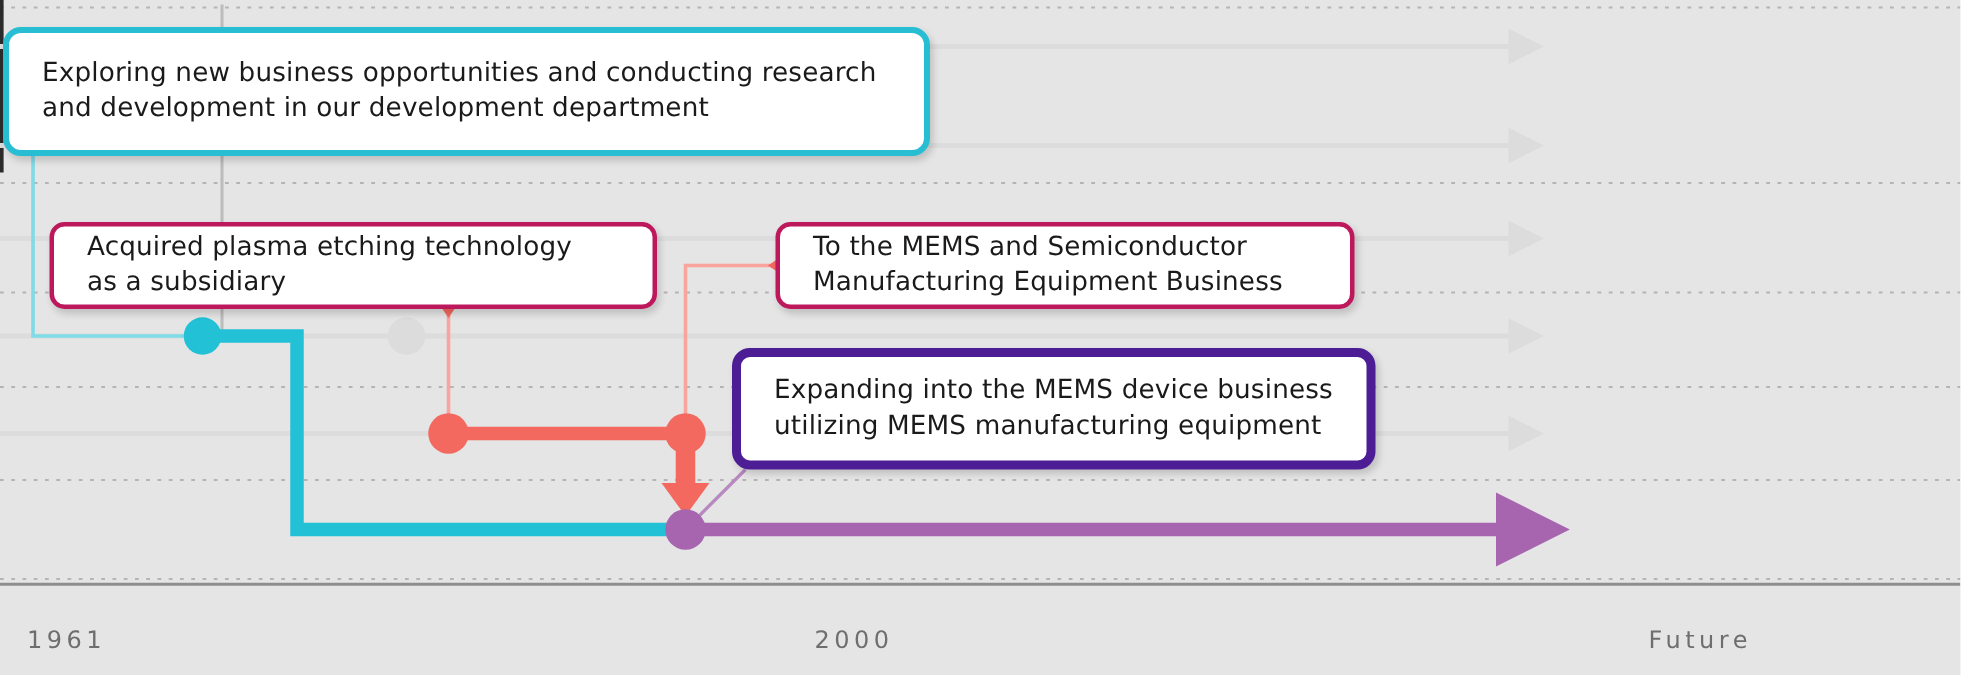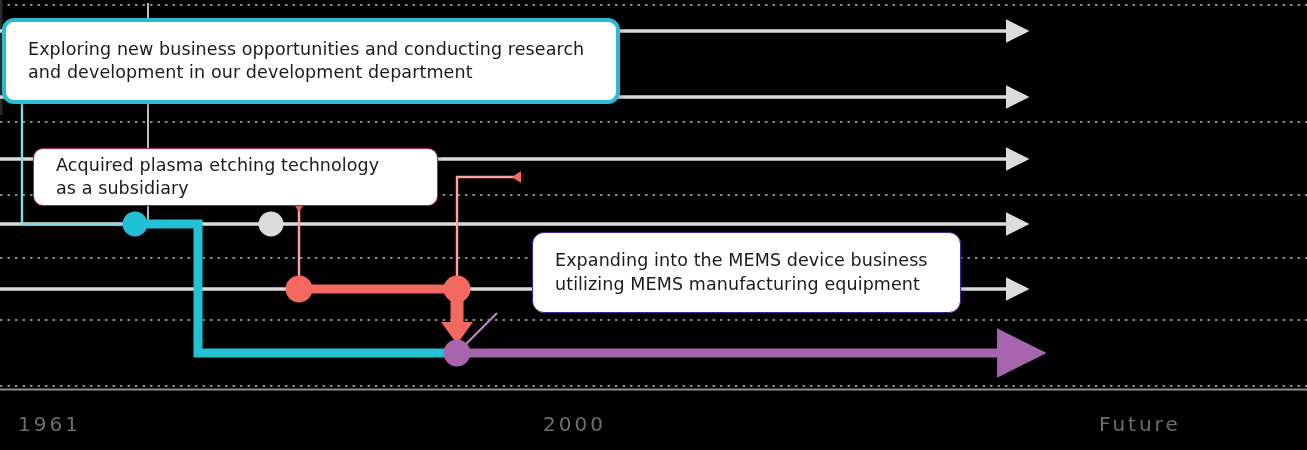--- a/index.html
+++ b/index.html
@@ -5,21 +5,21 @@
   * { box-sizing: border-box; }
   html, body {
     margin: 0; padding: 0;
     background: #ffffff;
     font-family: "DejaVu Sans", "Liberation Sans", sans-serif;
   }
   #stage {
     position: relative;
     width: 1307px;
     height: 450px;
-    background: #000000;
+    background: #e5e5e5;
     overflow: hidden;
   }
 
   
   #svg-layer {
     position: absolute;
     left: 0; top: 0;
     width: 1307px;
     height: 450px;
   }
@@ -35,27 +35,27 @@
   }
   .callout .ctext {
     font-size: 17.5px;
     line-height: 1.33;
     color: #1a1a1a;
     letter-spacing: 0.1px;
     white-space: pre-line;
     padding: 0 16px 0 22px;
   }
   .callout.cyan  { border: 4px solid #27bed3; border-radius: 12px; }
-  .callout.red   { border: 1px solid #be185d; }
-  .callout.purple{ border: 1px solid #4c1d95; border-radius: 12px; margin-left: 44px; }
+  .callout.red   { border: 3px solid #be185d; }
+  .callout.purple{ border: 6px solid #4c1d95; border-radius: 12px; }
 
   
   .axis-label {
     position: absolute;
-    font-size: 20px;
+    font-size: 16px;
     letter-spacing: 3px;
     color: #6e6e6e;
     bottom: 14px;
     white-space: nowrap;
   }
 </style>
 </head>
 <body>
 
 <div id="stage">
@@ -125,20 +125,24 @@
   <div class="callout cyan" style="left:2px; top:18px; width:618px; height:86px;">
     <div class="ctext">Exploring new business opportunities and conducting research
 and development in our development department</div>
   </div>
 
   <div class="callout red" style="left:33px; top:148px; width:405px; height:58px;">
     <div class="ctext">Acquired plasma etching technology
 as a subsidiary</div>
   </div>
 
+  <div class="callout red" style="left:517px; top:148px; width:386px; height:58px;">
+    <div class="ctext">To the MEMS and Semiconductor
+Manufacturing Equipment Business</div>
+  </div>
 
   <div class="callout purple" style="left:488px; top:232px; width:429px; height:81px;">
     <div class="ctext">Expanding into the MEMS device business
 utilizing MEMS manufacturing equipment</div>
   </div>
 
   <div class="axis-label" style="left:18px;">1961</div>
   <div class="axis-label" style="left:543px;">2000</div>
   <div class="axis-label" style="left:1099px;">Future</div>
 

